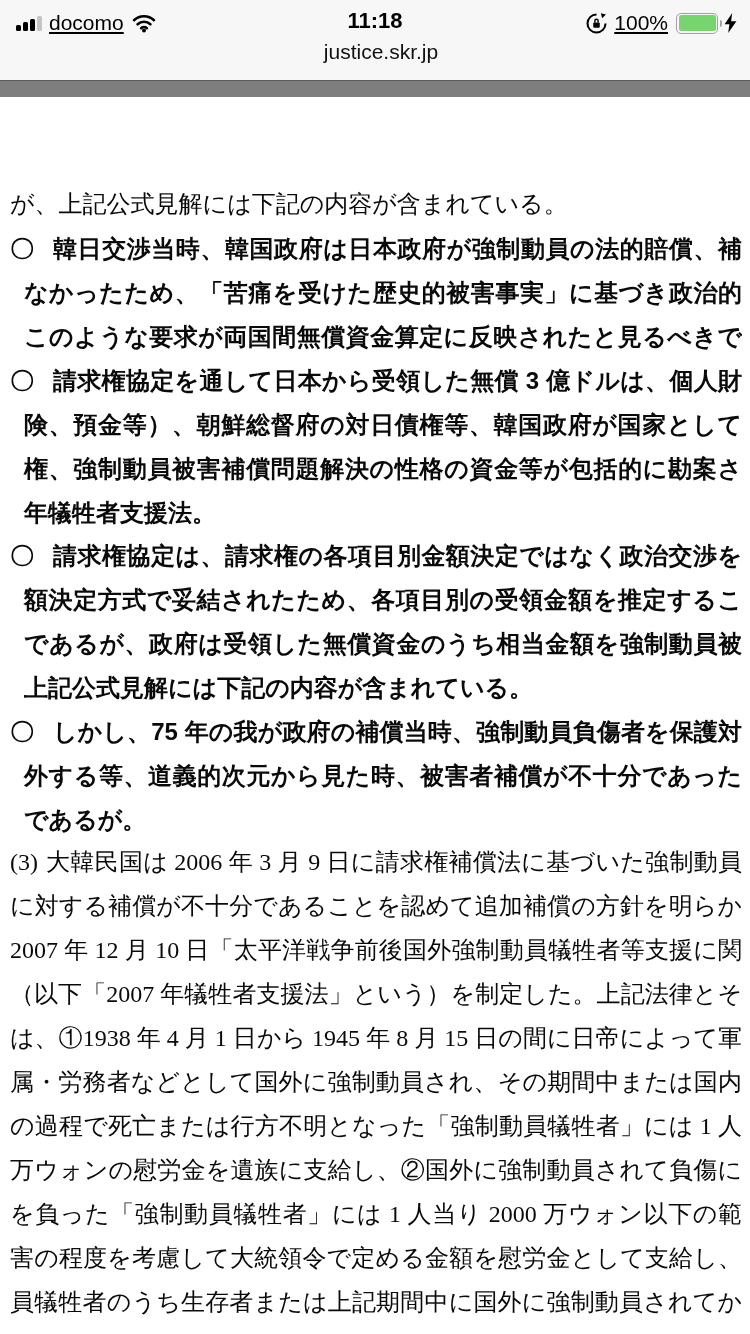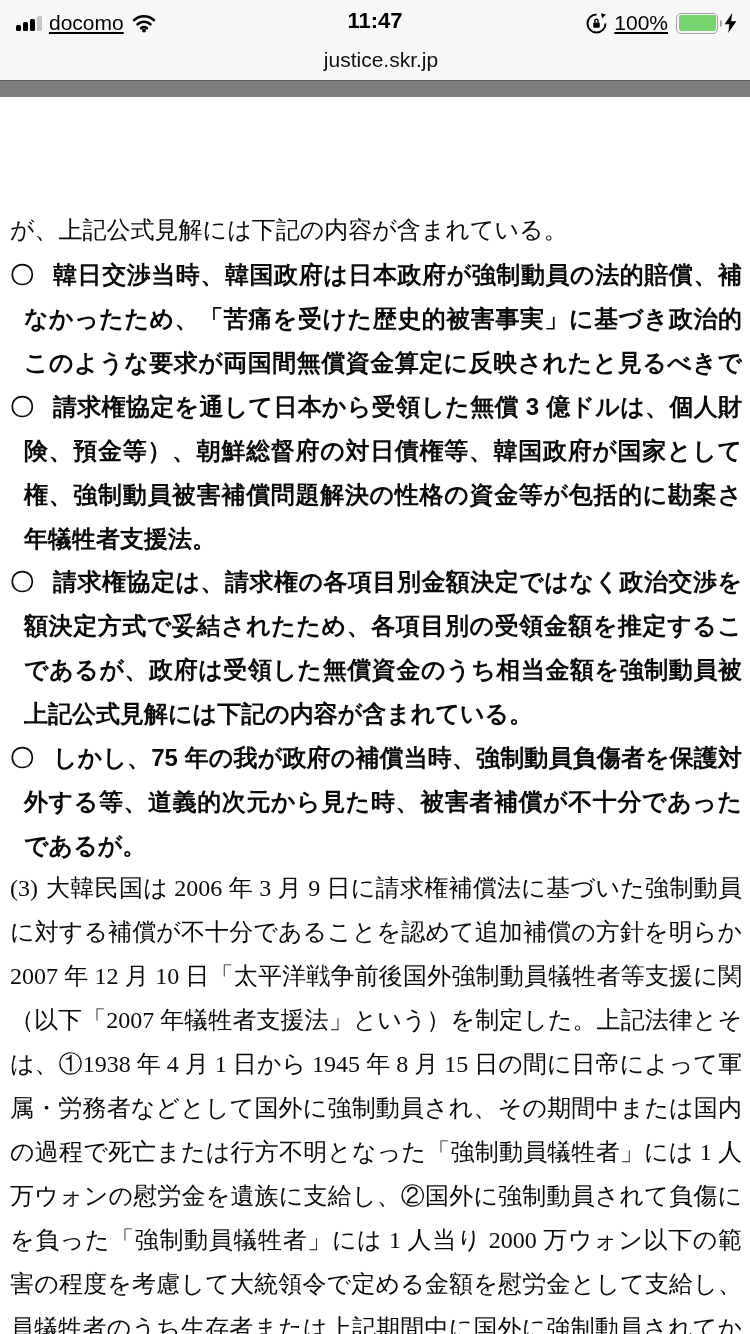--- a/index.html
+++ b/index.html
@@ -37,31 +37,31 @@
   }
   .battery .fill{
     position:absolute;left:2.5px;top:2.5px;bottom:2.5px;right:2.5px;border-radius:2.5px;
   }
   .battery .nub{
     position:absolute;right:-4px;top:7px;width:2.5px;height:7px;
     background:#a2a2a6;border-radius:0 2px 2px 0;
   }
   .url-row{
     position:absolute;left:12px;right:0;top:40px;height:40px;
-    display:flex;align-items:center;justify-content:center;
+    display:flex;align-items:flex-start;justify-content:center;
   }
   .url-text{font-size:21px;color:#111;}
   
   .graybar{
     width:750px;height:16px;background:#7e7e7e;border-top:1px solid #5d5d5d;
   }
   
   .page{
     width:750px;height:1237px;box-sizing:border-box;
-    padding:112px 8px 0 10px;background:#fff;overflow:hidden;color:#0a0a0a;
+    padding:86px 8px 0 10px;background:#fff;overflow:hidden;color:#0a0a0a;
   }
   .line{
     font-family:"Liberation Serif","DejaVu Serif",serif;
     font-size:24px;line-height:43.6px;max-height:44px;overflow:hidden;
     text-align:justify;text-align-last:justify;
   }
   .line.short{text-align-last:left;}
   .bullet{position:relative;}
   .bullet .line{
     font-family:"Liberation Sans","DejaVu Sans",sans-serif;font-weight:700;
@@ -92,21 +92,21 @@
       <span class="carrier">docomo</span>
       <span>
         <svg width="26" height="19" viewBox="0 0 26 19">
           <path d="M3 6.2 a14.5 14.5 0 0 1 20 0" fill="none" stroke="#000" stroke-width="2.6" stroke-linecap="round"></path>
           <path d="M6.6 10.3 a9.3 9.3 0 0 1 12.8 0" fill="none" stroke="#000" stroke-width="2.6" stroke-linecap="round"></path>
           <path d="M10.1 14.2 a4.3 4.3 0 0 1 5.8 0" fill="none" stroke="#000" stroke-width="2.6" stroke-linecap="round"></path>
           <circle cx="13" cy="16.6" r="2" fill="#000"></circle>
         </svg>
       </span>
     </div>
-    <div class="clock">11:47</div>
+    <div class="clock">11:18</div>
     <div class="sb-right">
       <span>
         <svg width="23" height="23" viewBox="0 0 24 24">
           <path d="M12 2.6 A9.4 9.4 0 1 0 21.4 12" fill="none" stroke="#000" stroke-width="2.1"></path>
           <path d="M16.6 1.2 L21.8 2.6 L17.9 6.4 Z" fill="#000"></path>
           <rect x="8.6" y="11" width="6.8" height="5.4" rx="1" fill="#000"></rect>
           <path d="M10.3 11 v-1.7 a1.7 1.7 0 0 1 3.4 0 V11" fill="none" stroke="#000" stroke-width="1.5"></path>
         </svg>
       </span>
       <span class="pct">100%</span>

